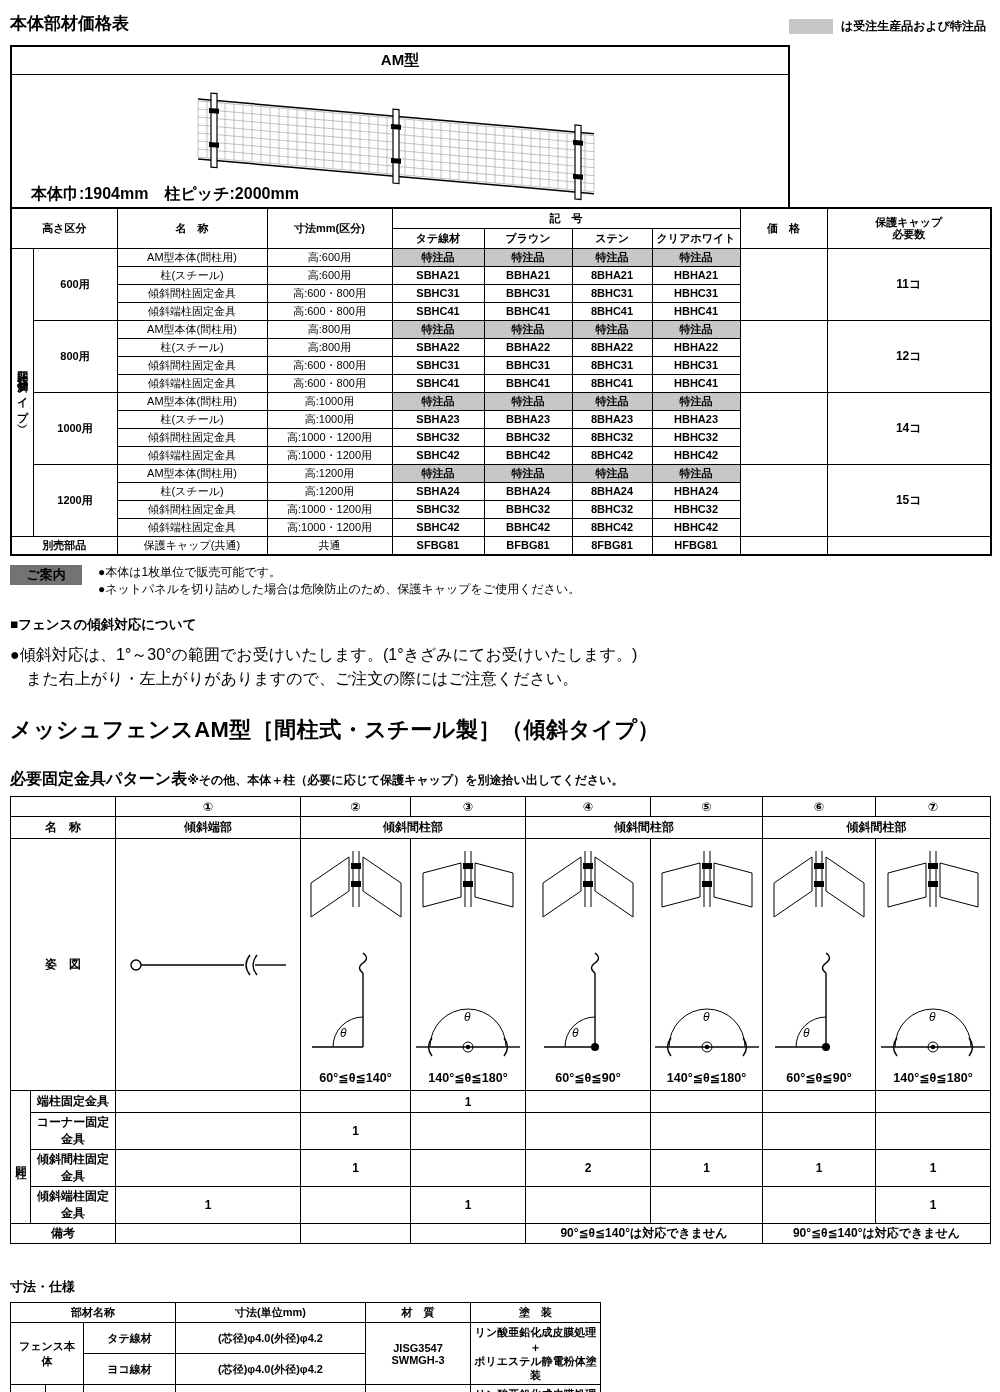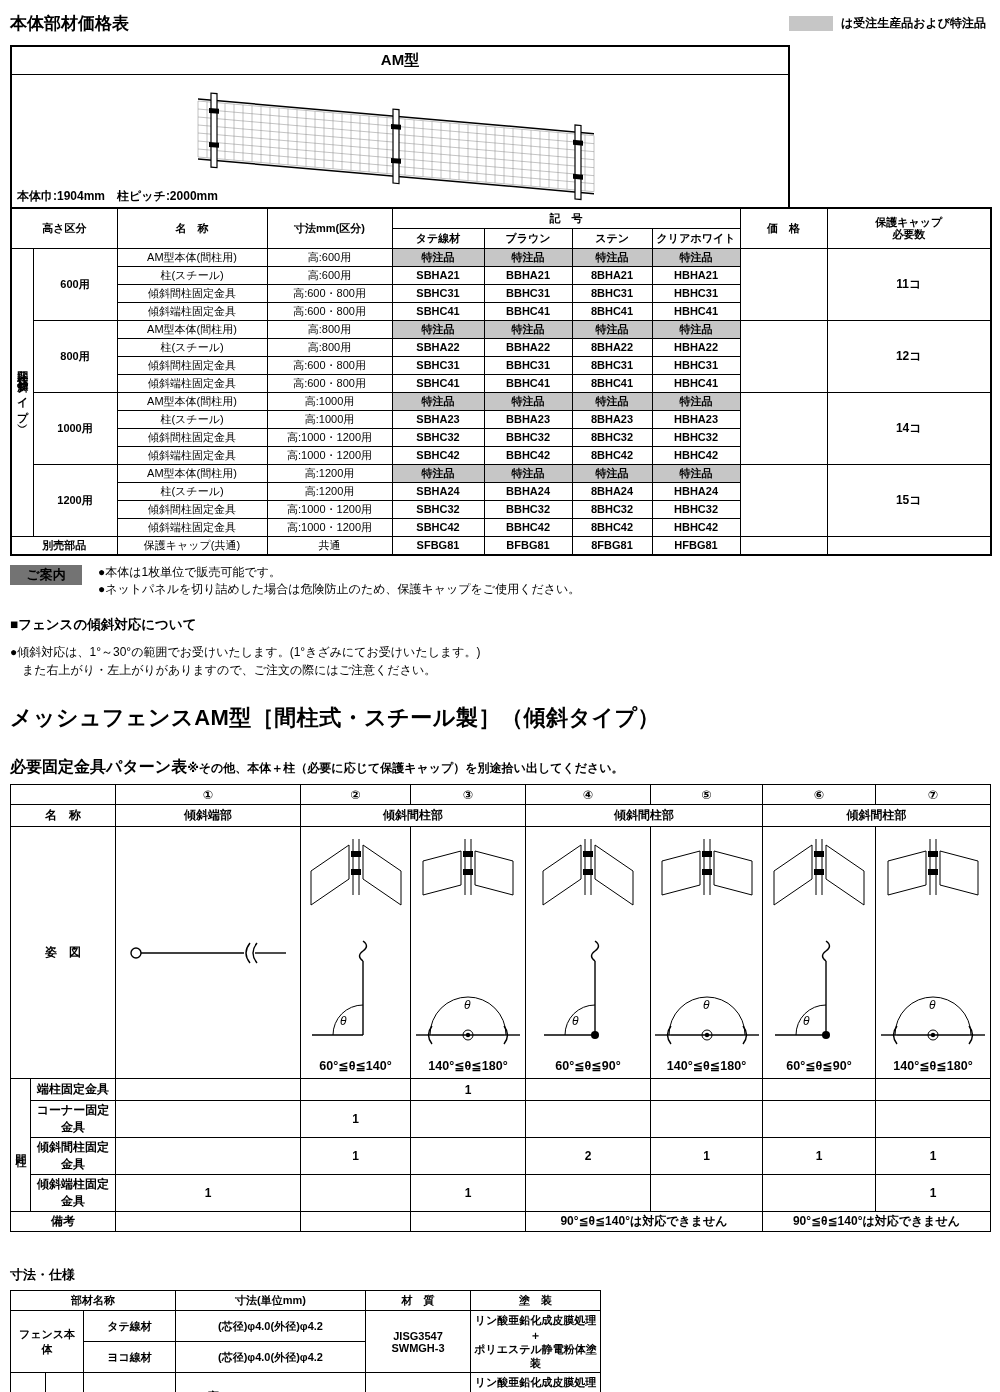--- a/index.html
+++ b/index.html
@@ -1,49 +1,49 @@
 <!DOCTYPE html>
 <html><head>
 <meta charset="utf-8">
 <style>
 *{box-sizing:border-box;margin:0;padding:0}
 html,body{background:#fff}
 body{width:1000px;font-family:"Liberation Sans","DejaVu Sans",sans-serif;color:#000}
 .page{width:1000px;height:1392px;padding:12px 10px;overflow:hidden;background:#fff}
 
-.top-bar{display:flex;justify-content:space-between;margin-bottom:10px}
+.top-bar{display:flex;justify-content:space-between;align-items:flex-end;margin-bottom:10px}
 .page-title{font-size:17px;font-weight:bold}
 .legend{display:flex;align-items:center;gap:8px;font-size:12px;font-weight:bold;padding-right:4px}
 .legend-swatch{width:44px;height:15px;background:#c6c6c6;display:inline-block}
 
 .product-box{border:2px solid #000;border-bottom:none;width:780px}
 .product-title{font-size:15px;font-weight:bold;text-align:center;border-bottom:1px solid #000;padding:4px 0}
 .product-body{position:relative;height:132px}
 #fence-art{position:absolute;left:50%;top:0;transform:translateX(-50%)}
-.product-caption{position:absolute;left:5px;bottom:2px;font-size:12px;font-weight:bold}
+.product-caption{position:absolute;left:19px;bottom:2px;font-size:16px;font-weight:bold}
 
 table{border-collapse:collapse;table-layout:fixed}
 .price-table{width:980px;border:2px solid #000}
 .price-table th,.price-table td{border:1px solid #000;font-size:11px;text-align:center;padding:1px 2px;overflow:hidden;vertical-align:middle}
 .price-table th{font-weight:bold;height:20px;line-height:1.15}
 .price-table td{height:15px}
 td.side-cell{padding:0}
 .vtext{writing-mode:vertical-rl;letter-spacing:2px;font-weight:bold;font-size:11px}
 td.height-cell{font-weight:bold}
 td.code-cell{font-weight:bold;font-family:"Liberation Sans","DejaVu Sans",sans-serif}
 td.code-cell.special{background:#c6c6c6}
 td.caps-cell{font-weight:bold;font-size:12px}
 
 .guide-row{display:flex;gap:16px;margin-top:8px}
 .guide-label{width:72px;height:20px;background:#737373;font-weight:bold;font-size:13px;display:flex;align-items:center;justify-content:center;margin-top:1px;flex:none}
 .guide-item{font-size:12px;line-height:1.45;white-space:pre-line}
 
 .slope-section{margin-top:18px}
 .slope-title{font-size:13.5px;font-weight:bold;margin-bottom:9px}
-.slope-line{font-size:12px;line-height:1.5;white-space:pre-line}
+.slope-line{font-size:16px;line-height:1.5;white-space:pre-line}
 
 .big-title{font-size:22px;font-weight:bold;margin-top:24px;letter-spacing:.5px}
 .subtitle-row{margin-top:24px;margin-bottom:6px;display:flex;align-items:baseline}
 .subtitle{font-size:16px;font-weight:bold}
 .subtitle-note{font-size:12px;font-weight:bold}
 
 .pattern-table{width:980px;border:1px solid #000}
 .pattern-table td{border:1px solid #000;text-align:center;font-size:12px;padding:1px 2px;vertical-align:middle;overflow:hidden}
 .pt-num{height:20px;font-size:13px;font-weight:bold}
 .pt-label{font-weight:bold}

